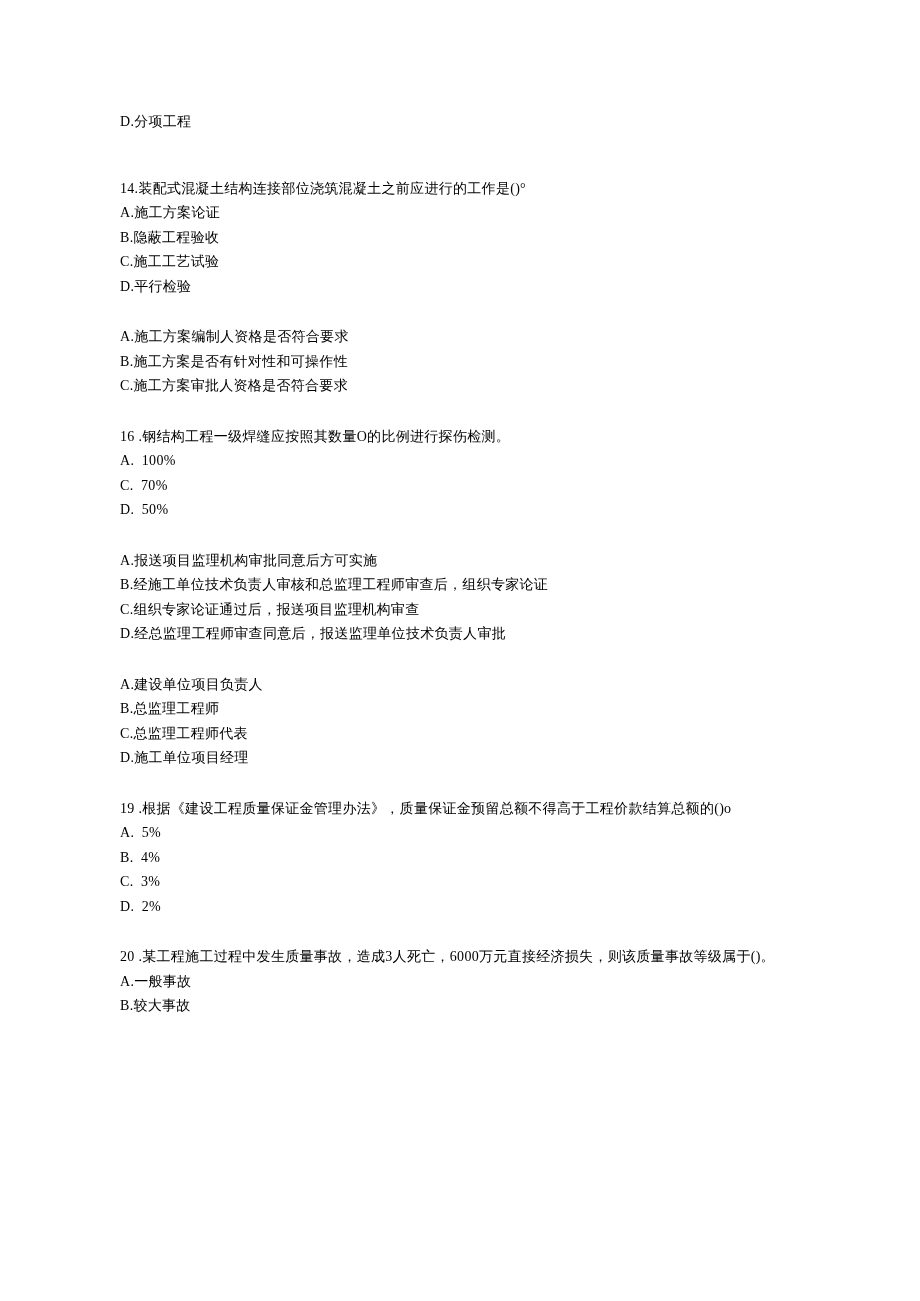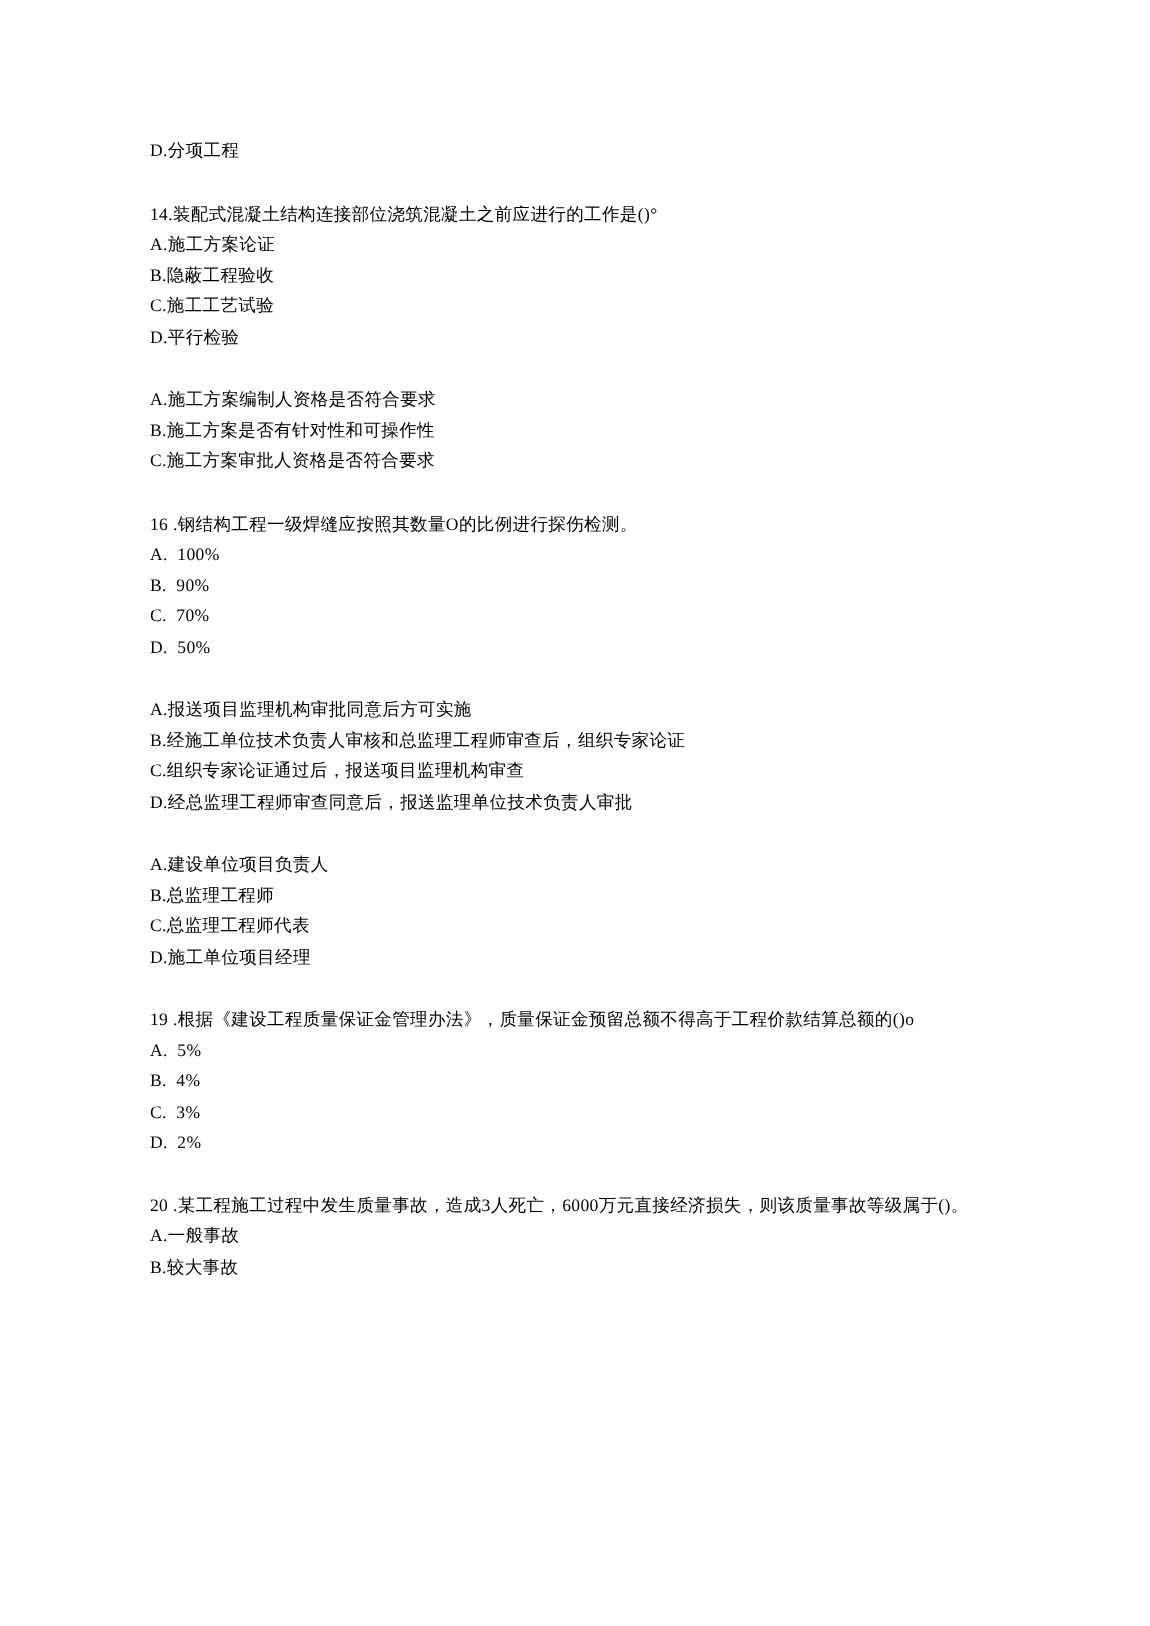--- a/index.html
+++ b/index.html
@@ -17,21 +17,21 @@
       width: 920px;
     }
     .question-block {
       margin-bottom: 26px;
     }
     .line {
       white-space: pre-wrap;
       letter-spacing: 0.3px;
     }
     .orphan {
-      margin-bottom: 26px;
+      margin-bottom: 42px;
     }
   </style>
 </head>
 <body>
 
 <div class="orphan">
   <div class="line">D.分项工程</div>
 </div>
 
 <div class="question-block">
@@ -44,21 +44,20 @@
 
 <div class="question-block">
   <div class="line">A.施工方案编制人资格是否符合要求</div>
   <div class="line">B.施工方案是否有针对性和可操作性</div>
   <div class="line">C.施工方案审批人资格是否符合要求</div>
 </div>
 
 <div class="question-block">
   <div class="line">16 .钢结构工程一级焊缝应按照其数量O的比例进行探伤检测。</div>
   <div class="line">A.  100%</div>
-  <div class="line">B.  90%</div>
   <div class="line">C.  70%</div>
   <div class="line">D.  50%</div>
 </div>
 
 <div class="question-block">
   <div class="line">A.报送项目监理机构审批同意后方可实施</div>
   <div class="line">B.经施工单位技术负责人审核和总监理工程师审查后，组织专家论证</div>
   <div class="line">C.组织专家论证通过后，报送项目监理机构审查</div>
   <div class="line">D.经总监理工程师审查同意后，报送监理单位技术负责人审批</div>
 </div>

